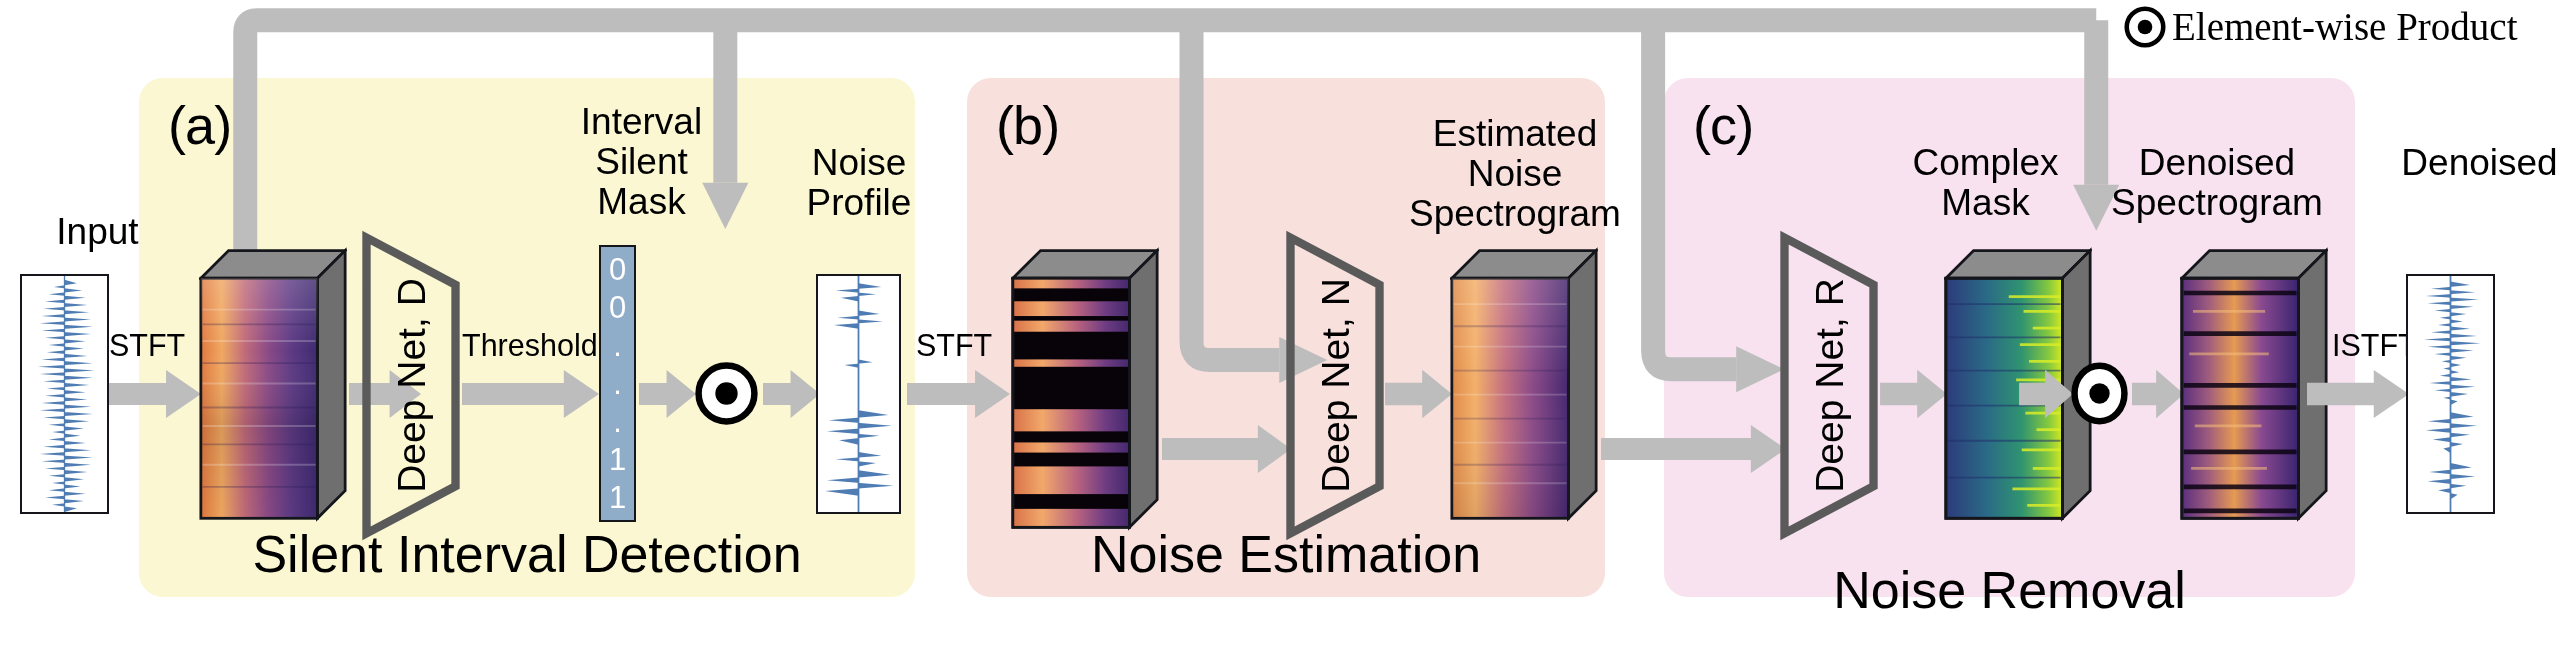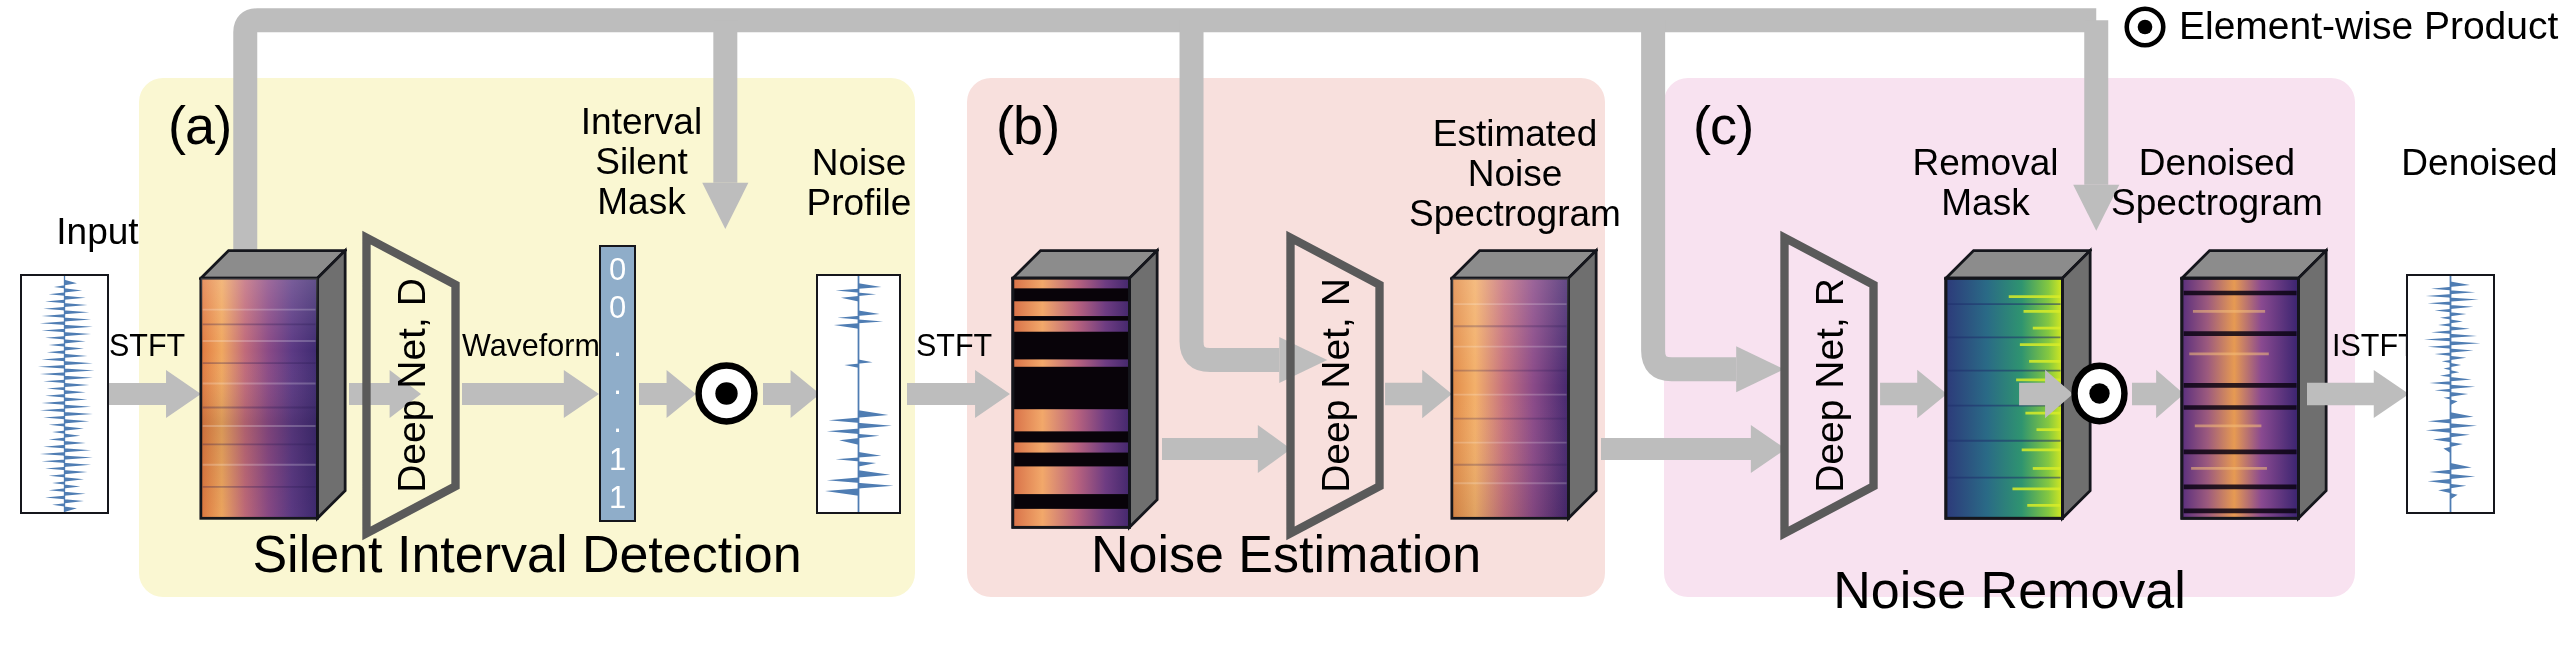--- a/index.html
+++ b/index.html
@@ -116,21 +116,23 @@
   .arrow svg { display:block; width:100%; height:100%; overflow: visible; }
 
   
   .odot { position: absolute; }
   .odot svg { display:block; width:100%; height:100%; }
 
   
   .legend {
     position: absolute;
     display: flex;
-    gap: 13px;
+    align-items: center;
+    gap: 6px;
+    font-family: Liberation Serif, serif;
   }
   .legend-text {
     font-size: 39px;
     color: #000;
     white-space: nowrap;
     line-height: 1;
   }
   
   #pipes { position:absolute; left:0; top:0; width:2576px; height:661px; }
 </style>
@@ -245,21 +247,21 @@
 
   <div class="trap" style="left:360px; top:233px; width:102px; height:305px;">
     <svg viewBox="0 0 110 330" preserveAspectRatio="none">
       <polygon fill="none" stroke="#5a5a5a" stroke-width="9" points="7,5 103,56 103,274 7,325"></polygon>
     </svg>
     <div class="trap-label">
       <span>Deep Net, D</span>
     </div>
   </div>
 
-  <div class="smalllabel" style="left:462px; top:330px;">Waveform</div>
+  <div class="smalllabel" style="left:462px; top:330px;">Threshold</div>
   <div class="arrow" style="left:462px; top:368px; width:137px; height:52px;">
     <svg viewBox="0 0 148 56">
         <polygon fill="#bdbdbd" points="0,16 110,16 110,2 148,28 110,54 110,40 0,40"></polygon>
       </svg>
   </div>
 
   <div class="cap multi" style="left:554px; top:102px; width:175px; text-align:center;">
     <div>Interval</div>
     <div>Silent</div>
     <div>Mask</div>
@@ -423,21 +425,21 @@
     </div>
   </div>
 
   <div class="arrow" style="left:1880px; top:368px; width:67px; height:52px;">
     <svg viewBox="0 0 72 56">
         <polygon fill="#bdbdbd" points="0,16 40,16 40,2 72,28 40,54 40,40 0,40"></polygon>
       </svg>
   </div>
 
   <div class="cap multi" style="left:1870px; top:143px; width:231px; text-align:center;">
-    <div>Removal</div>
+    <div>Complex</div>
     <div>Mask</div>
   </div>
   <div class="block3d" style="left:1944px; top:245px; width:148px; height:277px;">
     <svg viewBox="0 0 160 300" preserveAspectRatio="none">
       <defs>
         <linearGradient id="vir" x1="0" y1="0" x2="1" y2="0">
           <stop offset="0%" stop-color="#2f3a78"></stop>
           <stop offset="30%" stop-color="#2b6580"></stop>
           <stop offset="60%" stop-color="#2c8a72"></stop>
           <stop offset="85%" stop-color="#6ec martinez"></stop>

